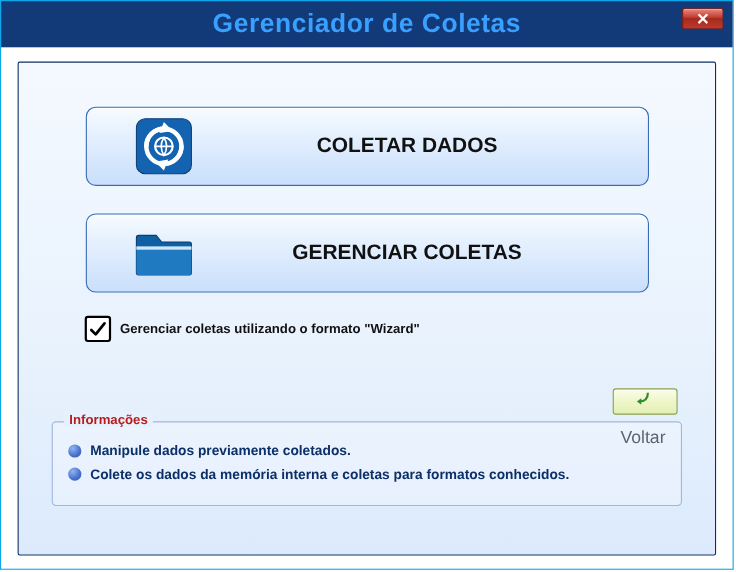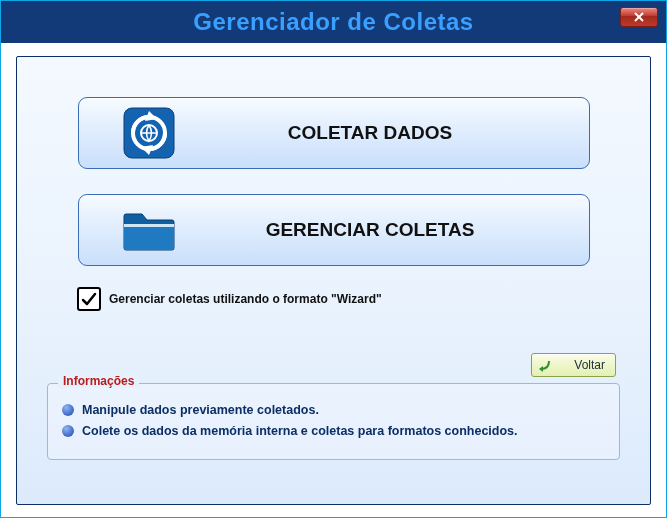--- a/index.html
+++ b/index.html
@@ -117,24 +117,25 @@
   }
   .back-btn {
     height: 22px;
     padding: 0 10px 0 6px;
     border: 1px solid #8aa34a;
     border-radius: 3px;
     background: linear-gradient(to bottom, #fbfde9 0%, #eef6c9 50%, #e4f0b4 100%);
     display: flex;
     align-items: center;
     gap: 22px;
-    font-size: 12px;
+    font-size: 16px;
     color: #203040;
     cursor: pointer;
     box-shadow: 0 1px 0 #fff inset;
+    flex-direction: column;
   }
   .back-btn .arrow {
     width: 14px;
     height: 14px;
     display:flex;align-items:center;justify-content:center;
   }
   .info-group {
     margin-top: 6px;
     border: 1px solid #9fb7de;
     border-radius: 4px;

